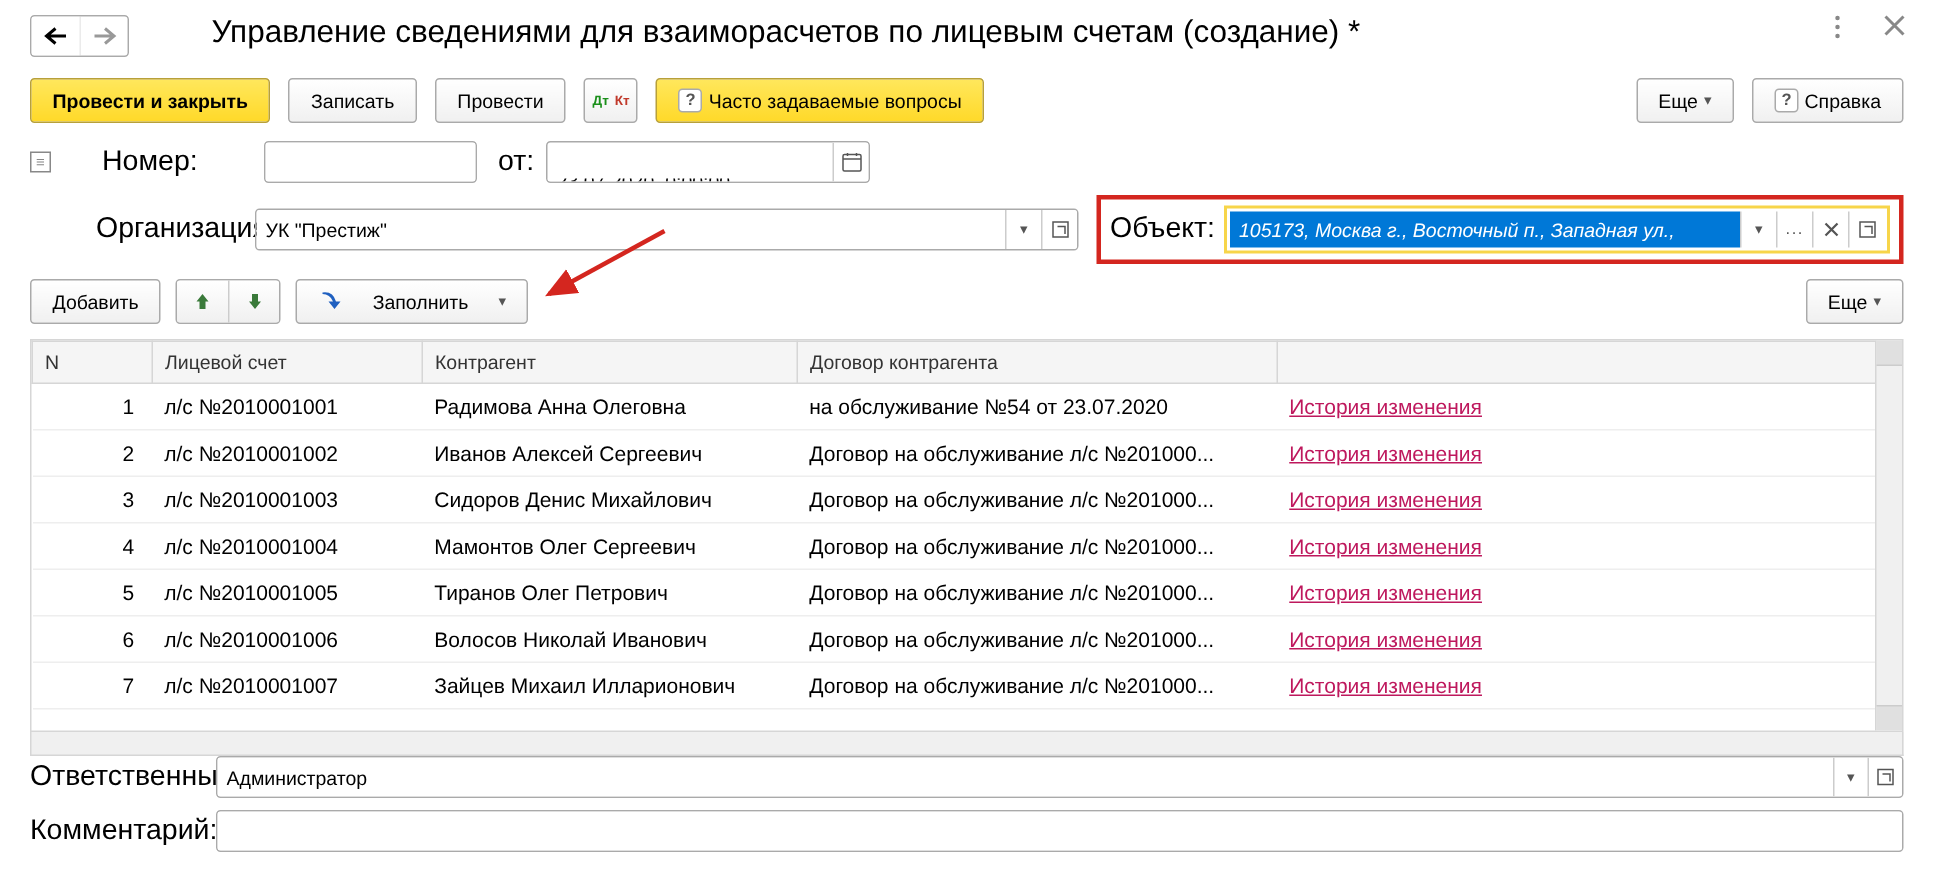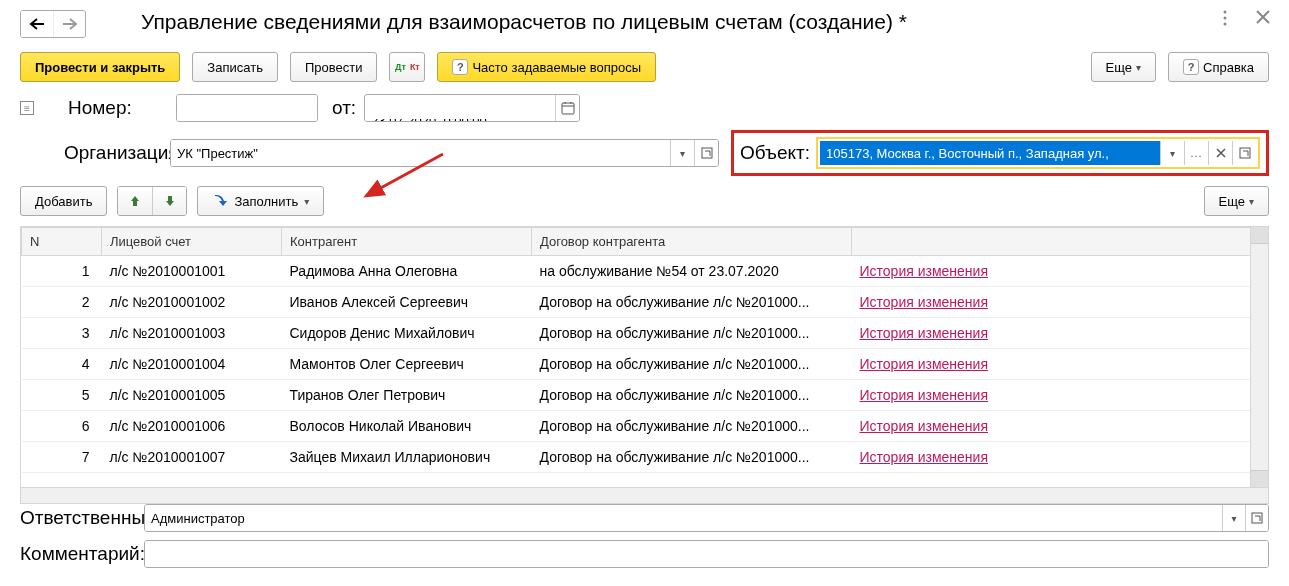--- a/index.html
+++ b/index.html
@@ -25,28 +25,28 @@
 .form-row { display: flex; align-items: center; padding: 4px 20px; gap: 8px; }
 .list-marker { width: 14px; height: 14px; border: 1px solid #888; display: inline-flex; align-items: center; justify-content: center; font-size: 10px; color: #888;}
 .label { font-size: 19px; }
 .input-group { display: flex; border: 1px solid #aaa; border-radius: 3px; overflow: hidden; height: 28px; }
 .text-input { border: none; padding: 0 6px; font-size: 13px; outline: none; }
 .input-btn { width: 24px; border: none; border-left: 1px solid #ccc; background: #fff; cursor: pointer; display: inline-flex; align-items: center; justify-content: center; color: #555; }
 
 .object-box { border: 3px solid #d4261f; padding: 4px 6px; display: flex; align-items: center; gap: 6px; margin-left: 4px; }
 .object-input-wrap { border: 2px solid #f7d54a; padding: 2px; display: flex; }
 .object-input { display: flex; height: 24px; border: none; }
-.object-input .text-input { background: #0078d7; color: #fff; width: 340px; font-size: 13px; }
+.object-input .text-input { background: #0078d7; color: #fff; width: 340px; font-size: 13px; font-style: italic; }
 .object-input .input-btn { border-left: 1px solid #ccc; background: #fff; }
 
 .table-toolbar { display: flex; align-items: center; gap: 10px; padding: 6px 20px; }
 .btn-group { display: flex; border: 1px solid #aaa; border-radius: 3px; overflow: hidden; }
 .btn-group .gb { width: 34px; height: 28px; display: flex; align-items: center; justify-content: center; border: none; background: linear-gradient(#fff,#f0f0f0); cursor: pointer; }
 .btn-group .gb + .gb { border-left: 1px solid #ccc; }
-.fill-btn { display: inline-flex; align-items: center; gap: 6px; }
+.fill-btn { display: inline-flex; align-items: center; gap: 20px; }
 
 .table-wrap { margin: 4px 20px 0; border: 1px solid #d6d6d6; height: 262px; position: relative; }
 .table { width: 100%; border-collapse: collapse; table-layout: fixed; }
 .table th { text-align: left; padding: 6px 8px; border: 1px solid #d6d6d6; background: #f5f5f5; font-weight: normal; font-size: 13px; color: #333; }
 .table td { padding: 7px 8px; border-bottom: 1px solid #eee; font-size: 14px; }
 .col-n { width: 80px; text-align: right; }
 .table td.col-n { text-align: right; padding-right: 12px; }
 .col-ls { width: 180px; }
 .col-ka { width: 250px; }
 .col-dk { width: 320px; }

